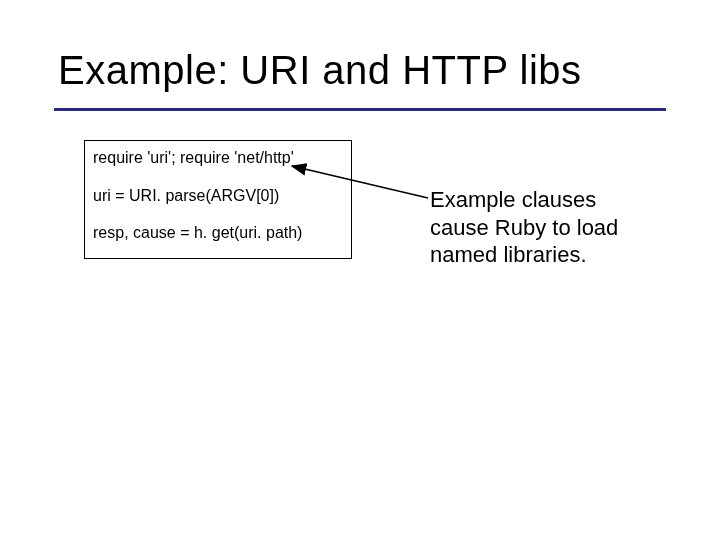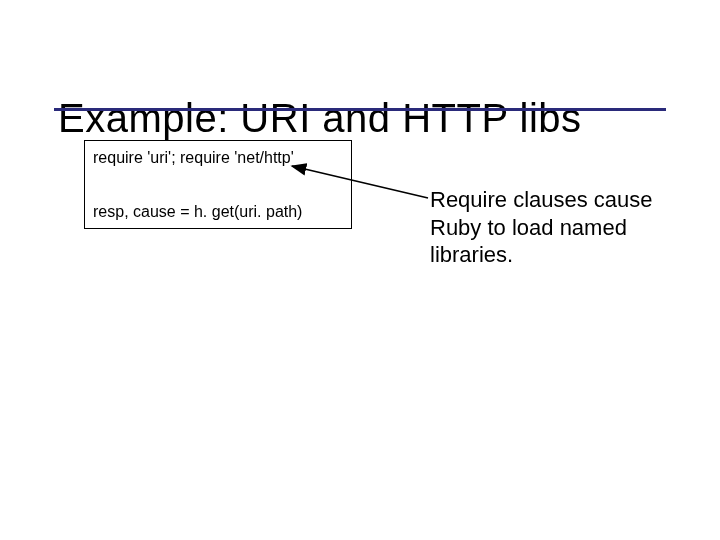--- a/index.html
+++ b/index.html
@@ -12,37 +12,36 @@
     color: #000;
     position: relative;
     overflow: hidden;
   }
   .title {
     position: absolute;
     left: 58px;
     top: 48px;
     font-size: 40px;
     letter-spacing: 0.5px;
-    margin-top: 48px;
   }
   .rule {
     position: absolute;
     left: 54px;
     top: 108px;
     width: 612px;
     height: 0;
     border-top: 3px solid #2a2a7a;
   }
   .codebox {
     position: absolute;
     left: 84px;
     top: 140px;
     width: 268px;
     border: 1px solid #000;
-    padding: 6px 8px 6px 8px;
+    padding: 6px 8px 14px 8px;
     font-size: 16px;
     line-height: 1.35;
     box-sizing: border-box;
   }
   .codebox .blank {
     height: 16px;
   }
   .annotation {
     position: absolute;
     left: 430px;
@@ -60,25 +59,26 @@
 </style>
 </head>
 <body>
 
 <div class="title">Example: URI and HTTP libs</div>
 <div class="rule"></div>
 
 <div class="codebox">
   <div>require 'uri'; require  'net/http'</div>
   <div class="blank"></div>
+  <div>uri = URI. parse(ARGV[0])</div>
   <div class="blank"></div>
   <div>resp, cause = h. get(uri. path)</div>
 </div>
 
-<div class="annotation">Require clauses cause Ruby to load named libraries.</div>
+<div class="annotation">Example clauses cause Ruby to load named libraries.</div>
 
 <svg class="arrow" width="720" height="540">
   <defs>
     <marker id="arrowhead" markerWidth="10" markerHeight="8" refX="9" refY="4" orient="auto">
       <polygon points="0 0, 10 4, 0 8" fill="#000"></polygon>
     </marker>
   </defs>
   <line x1="428" y1="198" x2="292" y2="166" stroke="#000" stroke-width="1.6" marker-end="url(#arrowhead)"></line>
 </svg>
 

